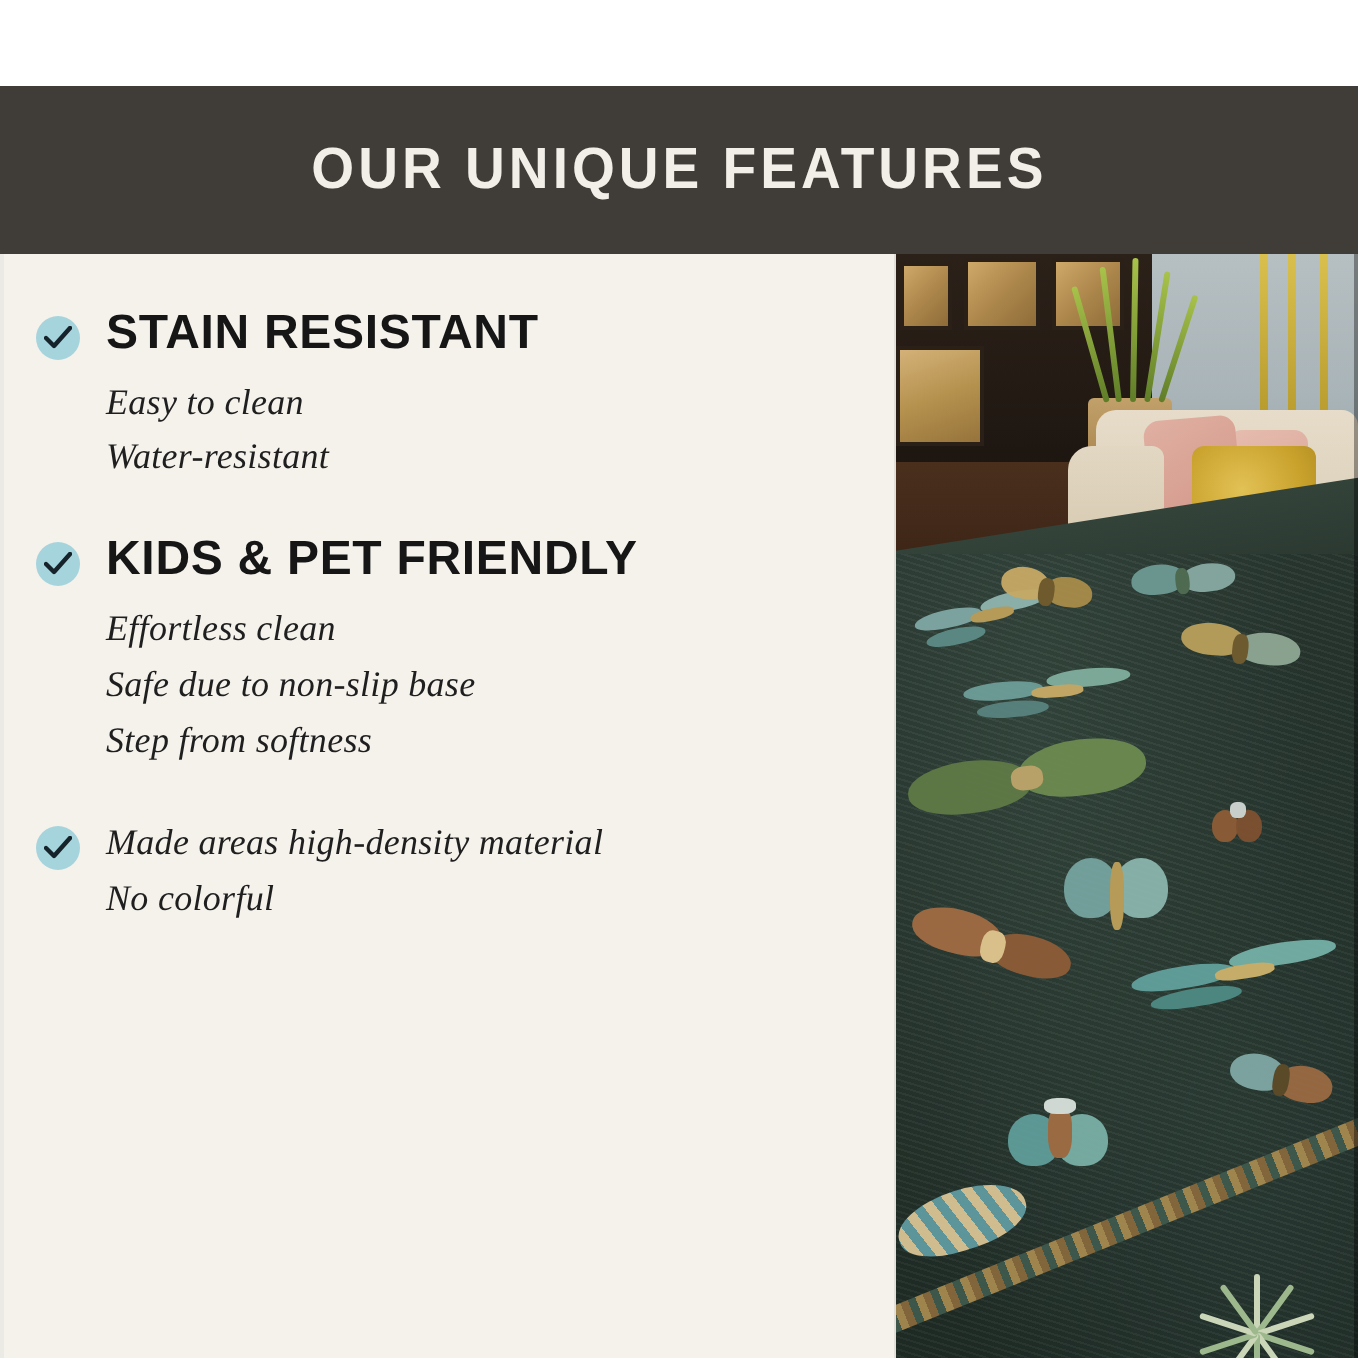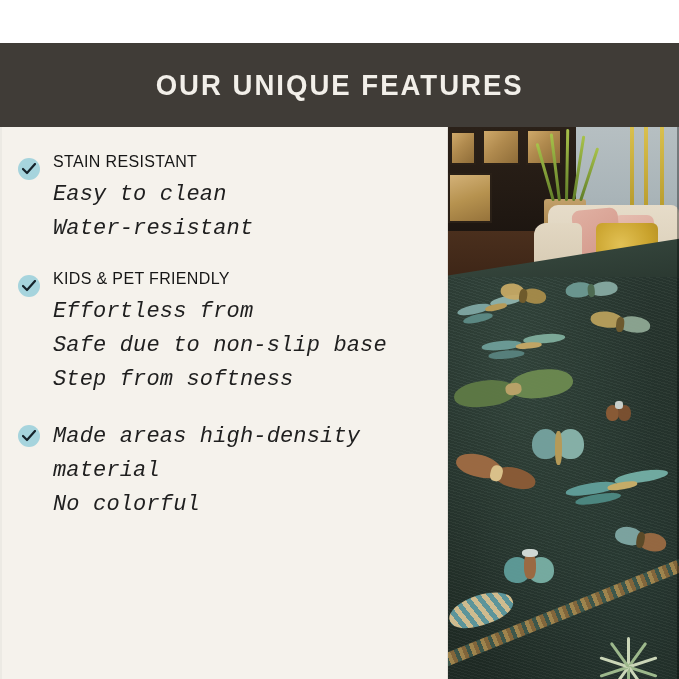--- a/index.html
+++ b/index.html
@@ -84,34 +84,34 @@
   .check-badge svg {
     position: absolute;
     left: 4px; top: 5px;
     width: 14px; height: 12px;
   }
 
   .feature-text { flex: 1 1 auto; min-width: 0; }
 
   .feature-heading {
     font-family: "Liberation Sans", sans-serif;
-    font-size: 16px;
-    font-weight: 400;
+    font-size: 24px;
+    font-weight: 700;
     color: #161616;
     letter-spacing: 0.35px;
     text-transform: uppercase;
     line-height: 1.15;
     margin-bottom: 7px;
     white-space: nowrap;
   }
 
   .feature-line {
-    font-family: Liberation Mono, monospace;
+    font-family: Liberation Serif, serif;
     font-style: italic;
-    font-size: 22px;
+    font-size: 18px;
     font-weight: 400;
     color: #1f1f1f;
     letter-spacing: 0.15px;
     line-height: 1.55;
   }
 
   .feature-para {
     font-family: "Liberation Sans", sans-serif;
     font-style: italic;
     font-size: 17.5px;
@@ -325,21 +325,21 @@
       </div>
 
       <div class="feature-item">
         <span class="check-badge">
           <svg viewBox="0 0 14 12" xmlns="http://www.w3.org/2000/svg">
             <path d="M1 6 L5 10 L13 1" fill="none" stroke="#16232b" stroke-width="2.2" stroke-linecap="round" stroke-linejoin="round"></path>
           </svg>
         </span>
         <div class="feature-text">
           <div class="feature-heading">KIDS &amp; PET FRIENDLY</div>
-          <div class="feature-line">Effortless from</div>
+          <div class="feature-line">Effortless clean</div>
           <div class="feature-line">Safe due to non-slip base</div>
           <div class="feature-line">Step from softness</div>
         </div>
       </div>
 
       <div class="feature-item">
         <span class="check-badge">
           <svg viewBox="0 0 14 12" xmlns="http://www.w3.org/2000/svg">
             <path d="M1 6 L5 10 L13 1" fill="none" stroke="#16232b" stroke-width="2.2" stroke-linecap="round" stroke-linejoin="round"></path>
           </svg>

